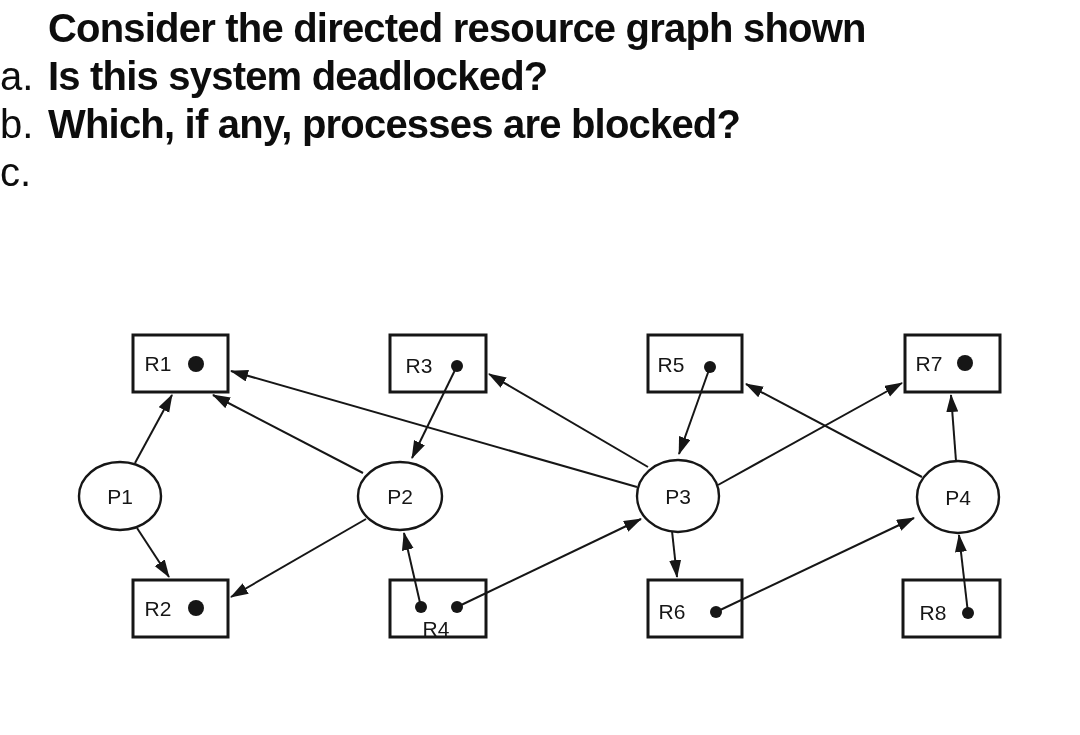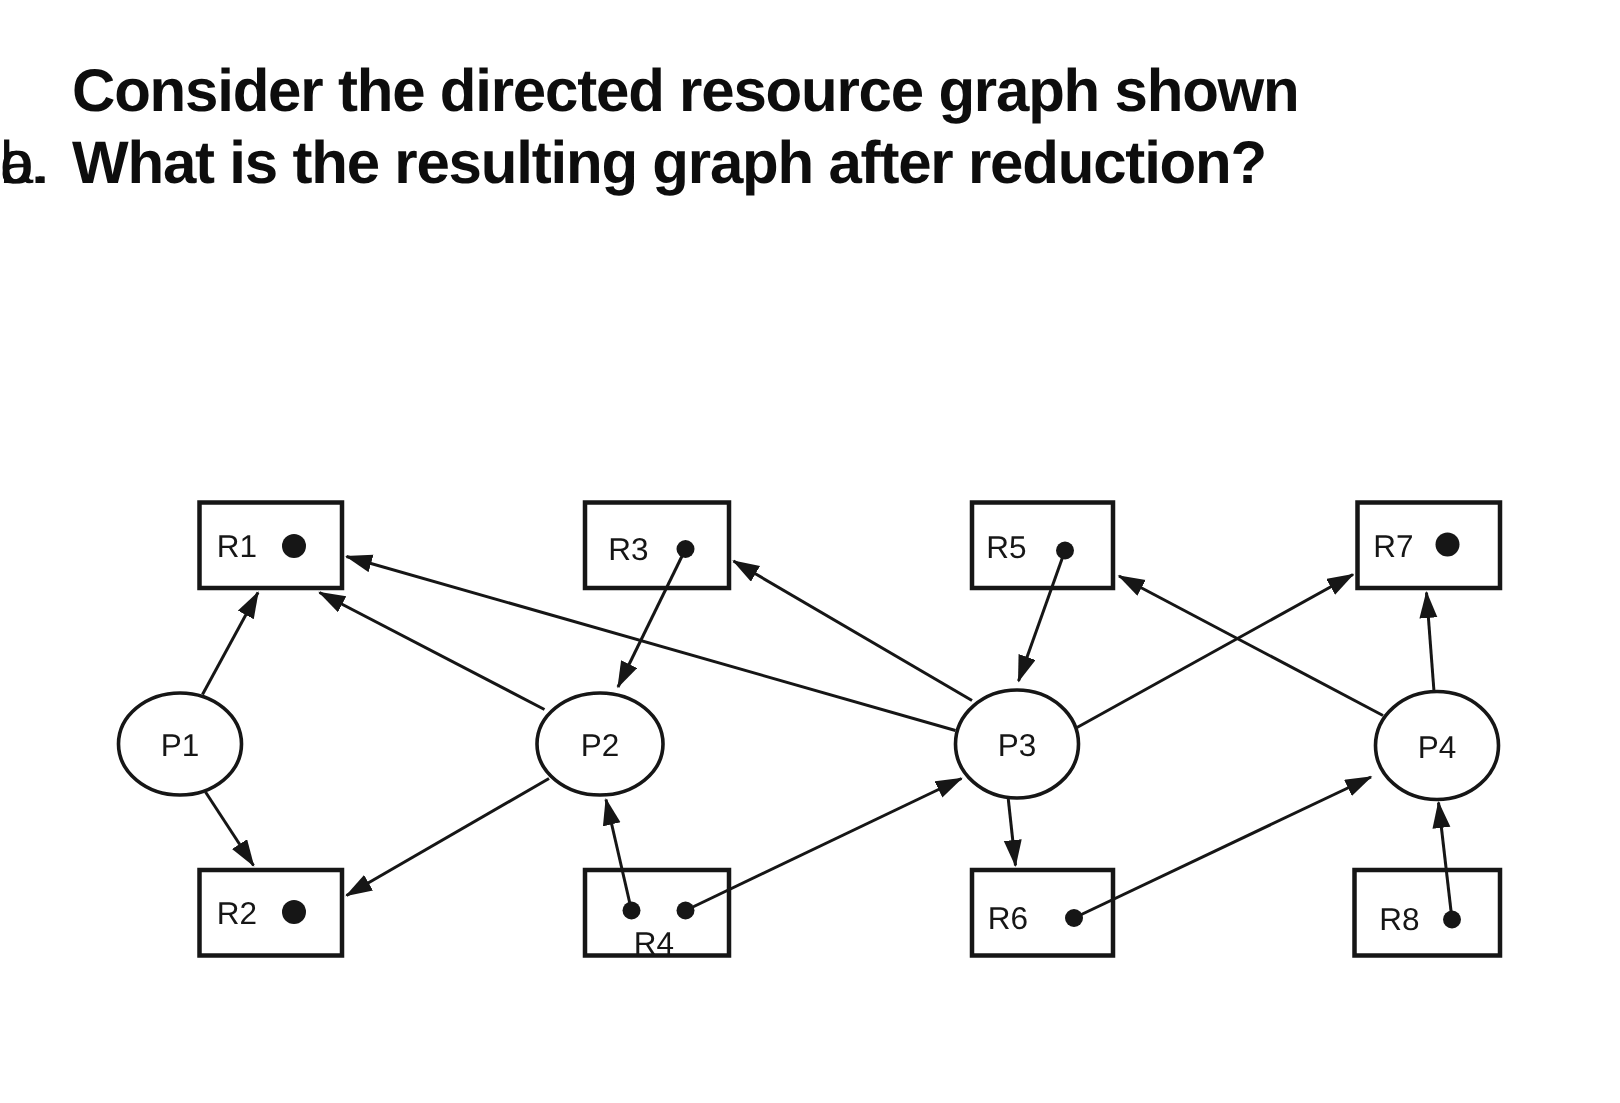--- a/index.html
+++ b/index.html
@@ -12,21 +12,21 @@
     font-family: "Liberation Sans", sans-serif;
   }
   .page {
     position: relative;
     width: 1080px;
     height: 735px;
     background: #ffffff;
   }
   .question {
     position: absolute;
-    top: 37px;
+    top: 4px;
     left: 0;
     width: 1080px;
     color: #0d0d0d;
   }
   .q-line {
     position: relative;
     padding-left: 48px;
     font-size: 40px;
     line-height: 48px;
     font-weight: 700;
@@ -54,27 +54,28 @@
 <body>
 
 <div class="page">
 
   <div class="question">
     <div class="q-line">
       <span>Consider the directed resource graph shown</span>
     </div>
     <div class="q-line">
       <span class="q-marker">a.</span>
+      <span>Is this system deadlocked?</span>
     </div>
     <div class="q-line">
       <span class="q-marker">b.</span>
+      <span>Which, if any, processes are blocked?</span>
     </div>
     <div class="q-line">
       <span class="q-marker">c.</span>
-      <span>What is the resulting graph after reduction?</span>
     </div>
   </div>
 
   <svg id="graph-svg" width="1080" height="735" viewBox="0 0 1080 735">
       <defs>
         <marker id="arrow" markerUnits="userSpaceOnUse" markerWidth="20" markerHeight="14" refX="17" refY="6" orient="auto">
           <path d="M0,0 L18,6 L0,12 Z" fill="#161616"></path>
         </marker>
       </defs>
       <rect x="133" y="335" width="95" height="57" fill="#ffffff" stroke="#161616" stroke-width="3"></rect>

